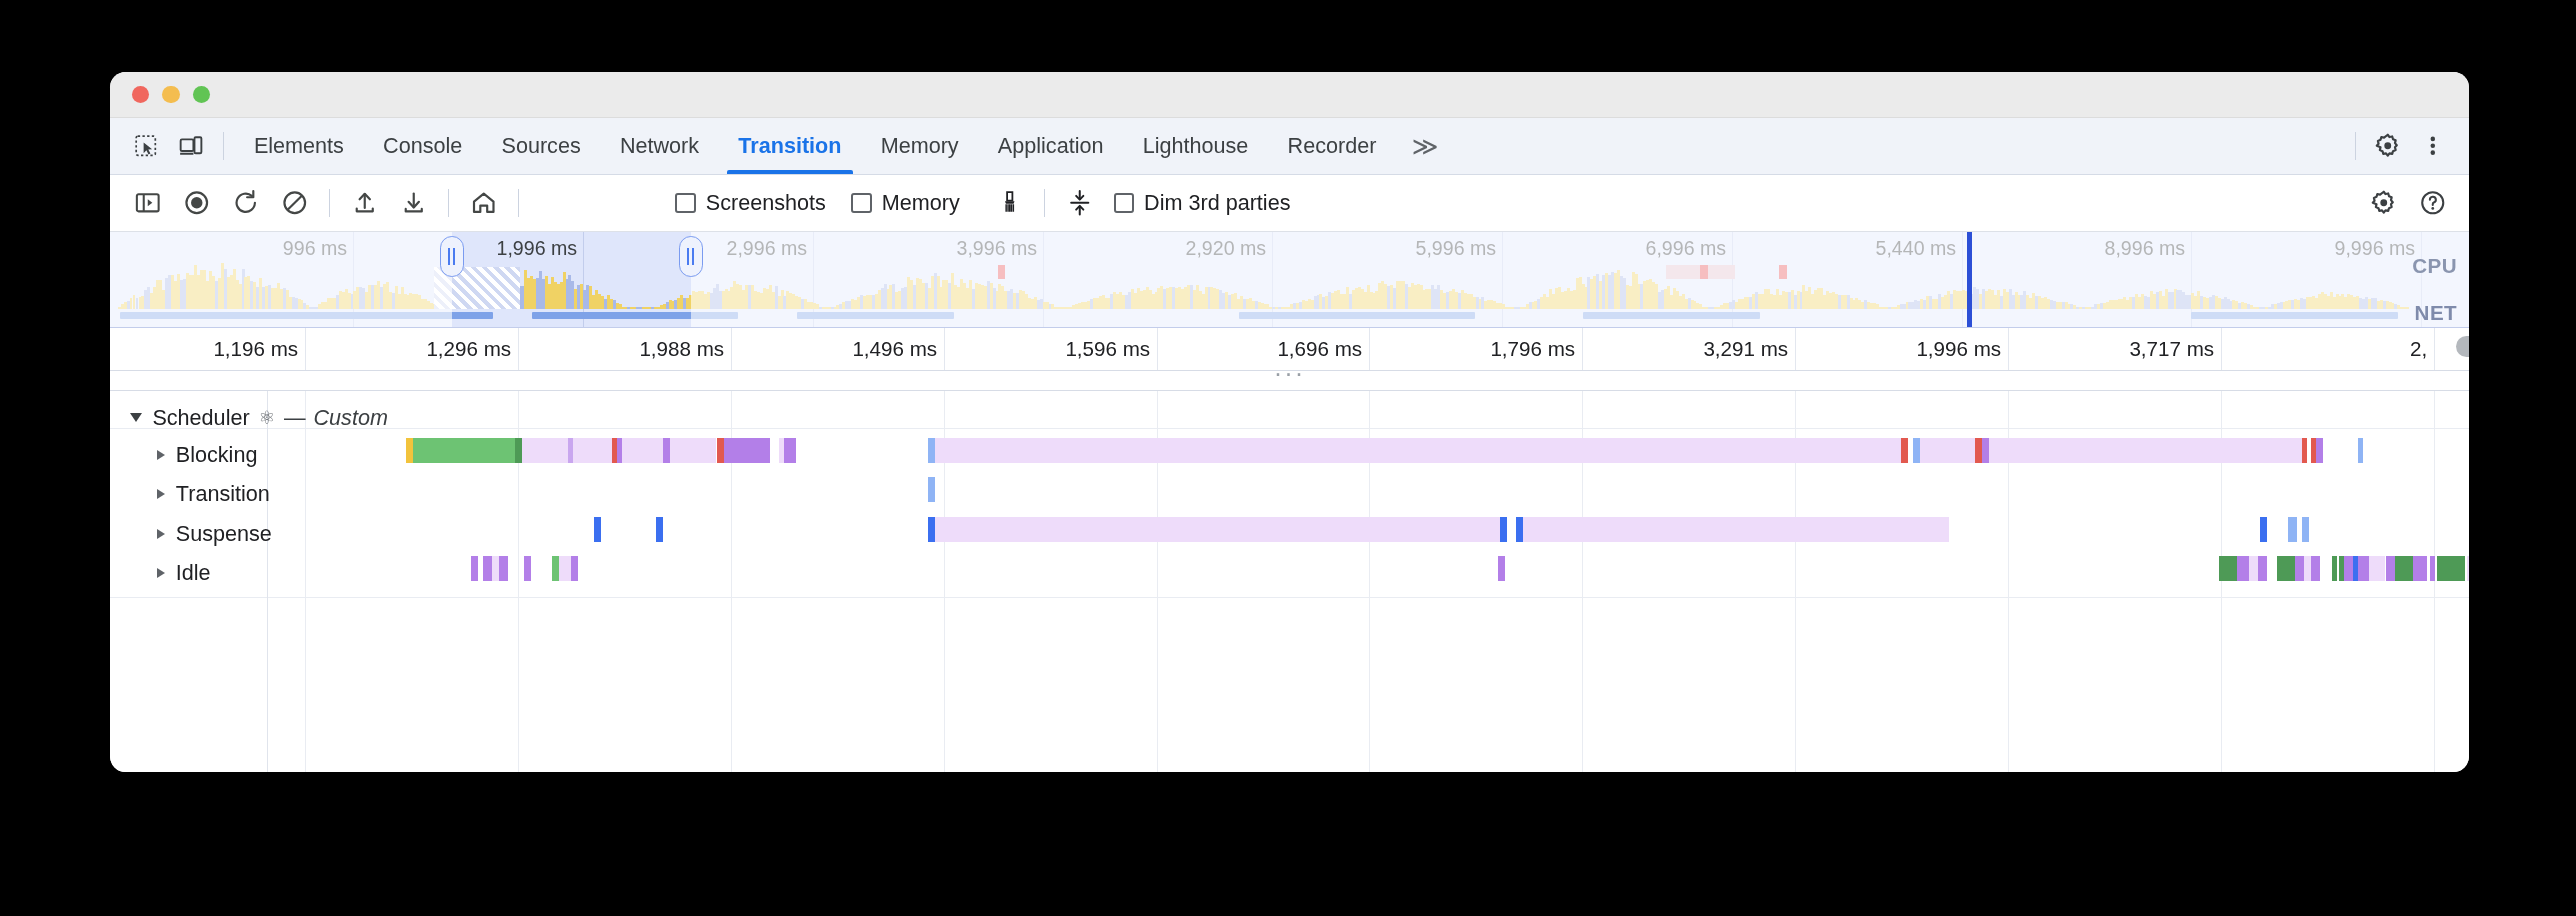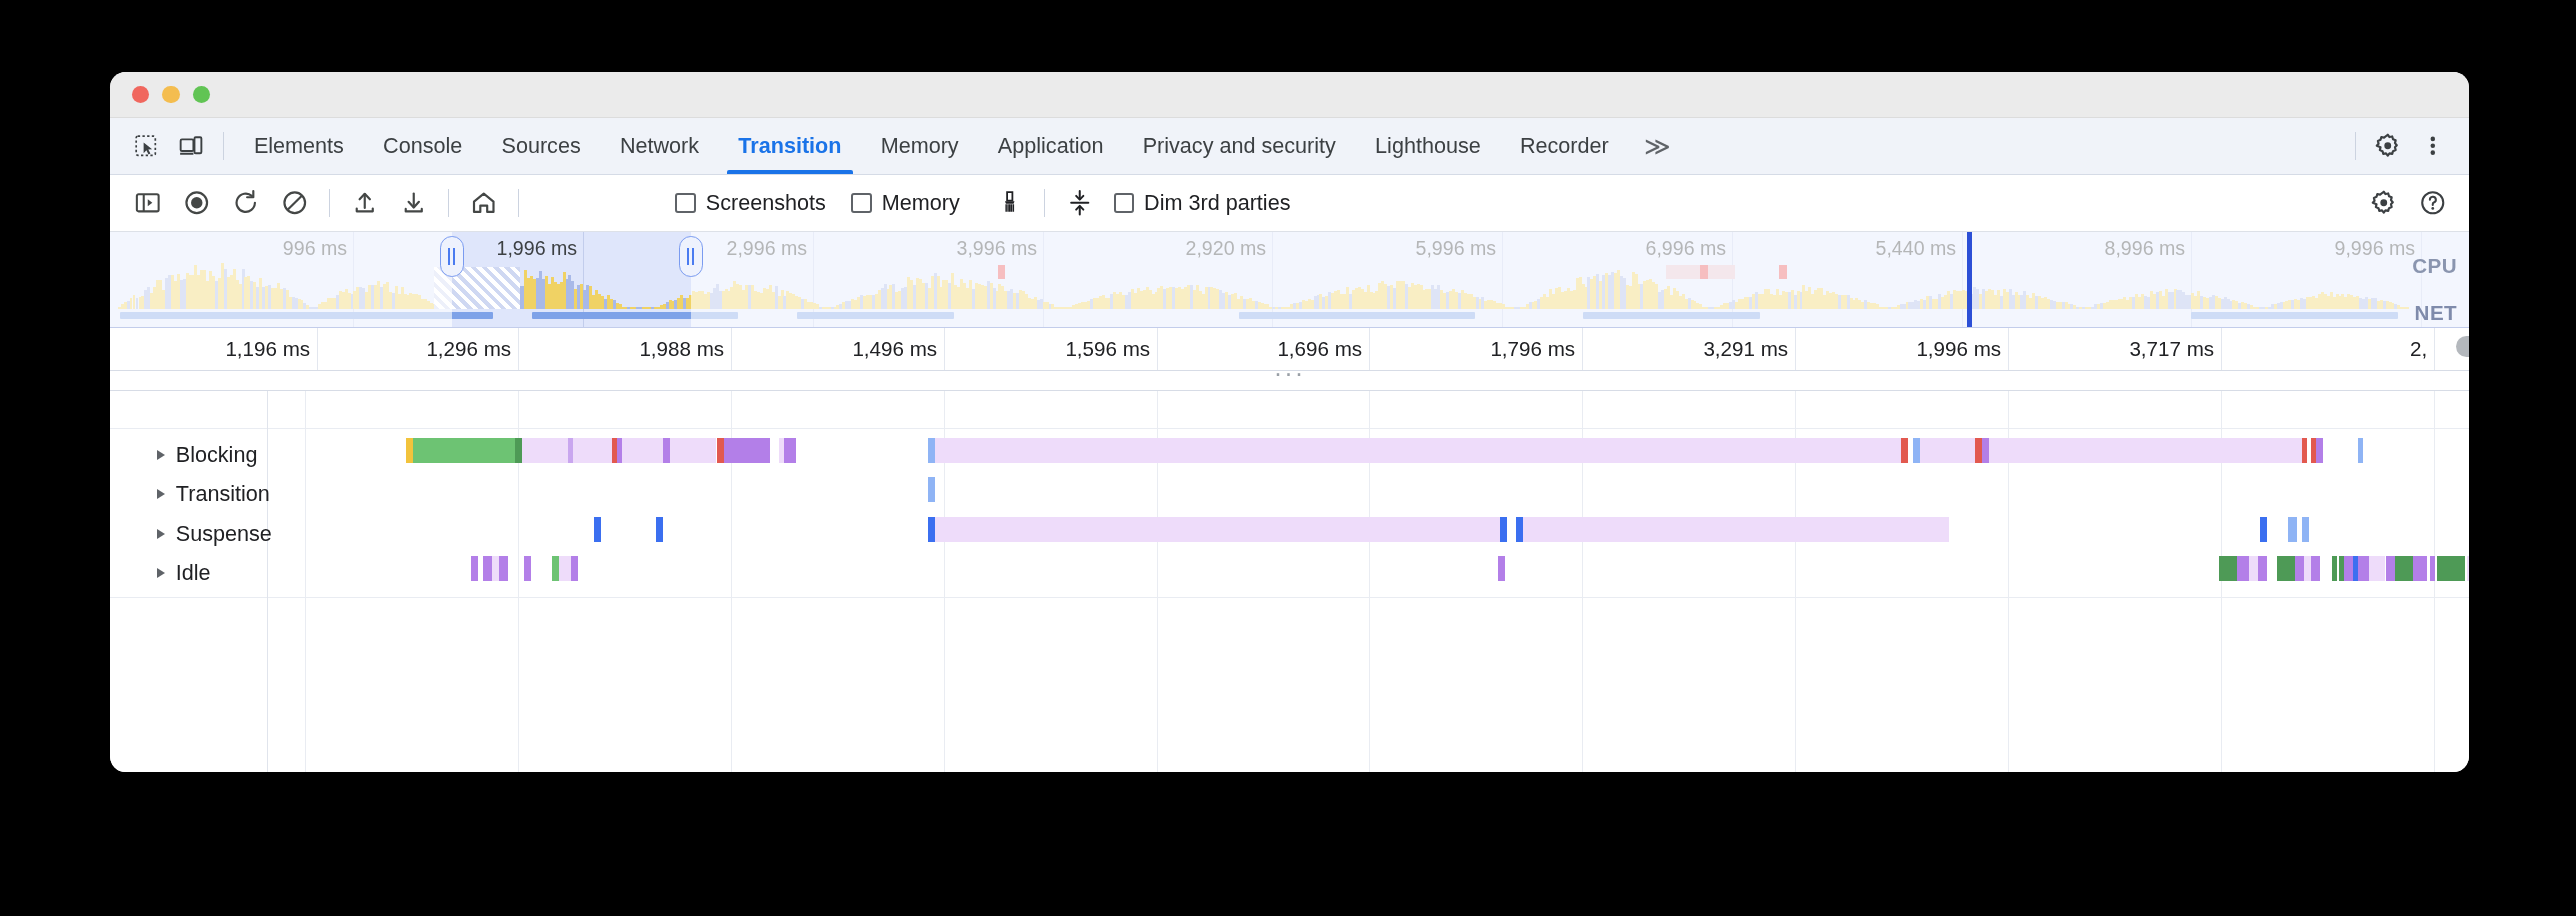--- a/index.html
+++ b/index.html
@@ -216,23 +216,20 @@
           <span>Network</span>
         </div>
       <div class="tab active">
           <span>Transition</span>
         </div>
       <div class="tab">
           <span>Memory</span>
         </div>
       <div class="tab">
           <span>Application</span>
-        </div>
-      <div class="tab">
-          <span>Privacy and security</span>
         </div>
       <div class="tab">
           <span>Lighthouse</span>
         </div>
       <div class="tab">
           <span>Recorder</span>
         </div>
       <div class="tab overflow">
           <span>≫</span>
         </div>
@@ -1199,21 +1196,21 @@
         <i></i>
       </div>
     <div class="ovmarker" id="ov-marker" style="left: 1857px;"></div>
 
     <div class="cpulab">CPU</div>
     <div class="netlab">NET</div>
   </div>
 
   <div class="zruler">
     <div id="z-ticks">
-        <div class="ztick" style="left: 207px;">
+        <div class="ztick" style="left: 195px;">
           <span>1,196 ms</span>
         </div>
         <div class="ztick" style="left: 408px;">
           <span>1,296 ms</span>
         </div>
         <div class="ztick" style="left: 621px;">
           <span>1,988 ms</span>
         </div>
         <div class="ztick" style="left: 834px;">
           <span>1,496 ms</span>
@@ -1255,20 +1252,27 @@
         <div class="gridline" style="left: 1472px;"></div>
         <div class="gridline" style="left: 1685px;"></div>
         <div class="gridline" style="left: 1898px;"></div>
         <div class="gridline" style="left: 2111px;"></div>
         <div class="gridline" style="left: 2324px;"></div>
         <div class="grid-h" style="top: 37px;"></div>
         <div class="grid-h" style="top: 206px;"></div>
       </div>
     <div class="leftpane-line" style="left:157px"></div>
 
+    <div class="trackname" style="top:7.9px; left:19.6px">
+      <span class="tri open"></span>
+      <span>Scheduler</span>
+      <span class="atom">⚛</span>
+      <span class="dash">—</span>
+      <span class="custom">Custom</span>
+    </div>
 
     <div class="trackname" style="top:45px; left:47px">
       <span class="tri"></span>
       <span>Blocking</span>
     </div>
     <div class="trackname" style="top:84px; left:47px">
       <span class="tri"></span>
       <span>Transition</span>
     </div>
     <div class="trackname" style="top:124px; left:47px">

